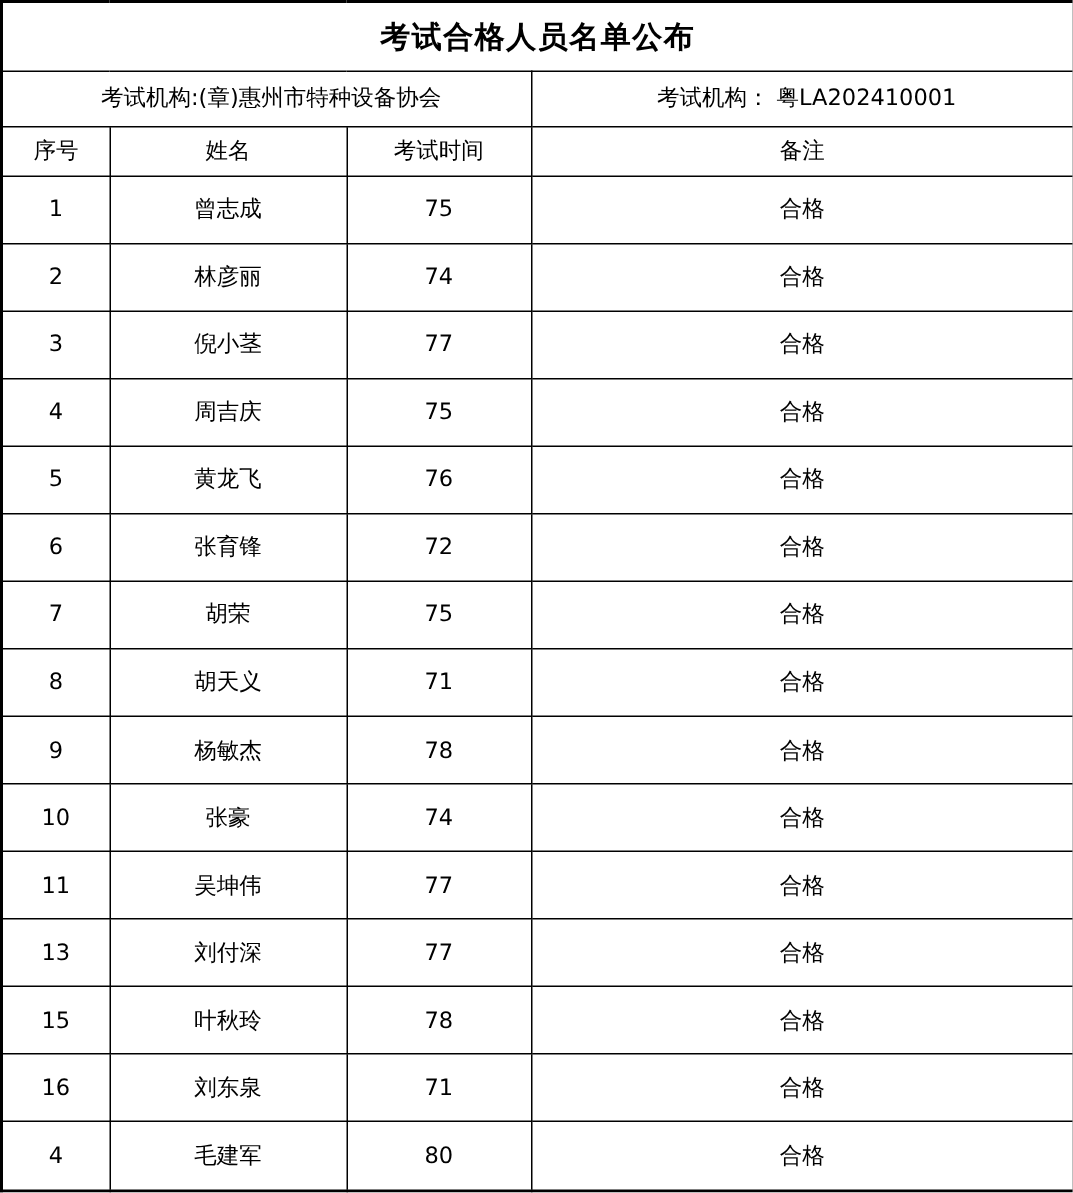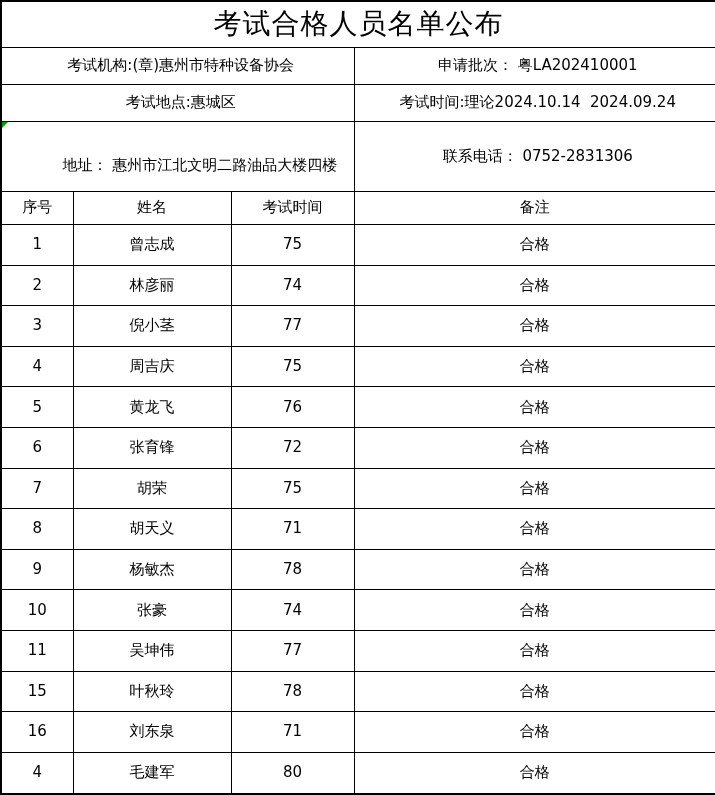--- a/index.html
+++ b/index.html
@@ -28,22 +28,22 @@
     border: 1px solid #000000;
     padding: 0;
     text-align: center;
     vertical-align: middle;
     overflow: hidden;
     white-space: pre-wrap;
     line-height: 1.15;
   }
   tr.title-row td {
     height: 45px;
-    font-size: 28px;
-    font-weight: normal;
+    font-size: 20px;
+    font-weight: bold;
     letter-spacing: 1px;
   }
   tr.info-row td {
     height: 36px;
     text-align: center;
     padding-left: 6px;
   }
   tr.header-row td {
     height: 32px;
     margin-left: 24px;
@@ -73,32 +73,21 @@
       <col style="width:362px">
     </colgroup>
 
     <tbody>
         <tr class="title-row">
       <td colspan="4">考试合格人员名单公布</td>
     </tr>
 
     <tr class="info-row">
       <td colspan="3">考试机构:(章)惠州市特种设备协会</td>
-      <td>申请批次： 粤LA202410001</td>
-    </tr>
-    <tr class="info-row">
-      <td colspan="3">考试地点:惠城区</td>
-      <td>考试时间:理论2024.10.14  2024.09.24</td>
-    </tr>
-    <tr class="info-row">
-      <td colspan="3" class="address-cell">
-        <span class="err-tri" style="border-top-color: rgb(0, 160, 0);"></span>
-        <span>地址： 惠州市江北文明二路油品大楼四楼</span>
-      </td>
-      <td>联系电话： 0752-2831306</td>
+      <td>考试机构： 粤LA202410001</td>
     </tr>
 
     <tr class="header-row">
       <td>序号</td>
       <td>姓名</td>
       <td>考试时间</td>
       <td>备注</td>
     </tr>
 
     <tr class="data-row">
@@ -161,20 +150,26 @@
       <td>74</td>
       <td>合格</td>
     </tr>
     <tr class="data-row">
       <td>11</td>
       <td>吴坤伟</td>
       <td>77</td>
       <td>合格</td>
     </tr>
     <tr class="data-row">
+      <td>13</td>
+      <td>刘付深</td>
+      <td>77</td>
+      <td>合格</td>
+    </tr>
+    <tr class="data-row">
       <td>15</td>
       <td>叶秋玲</td>
       <td>78</td>
       <td>合格</td>
     </tr>
     <tr class="data-row">
       <td>16</td>
       <td>刘东泉</td>
       <td>71</td>
       <td>合格</td>

